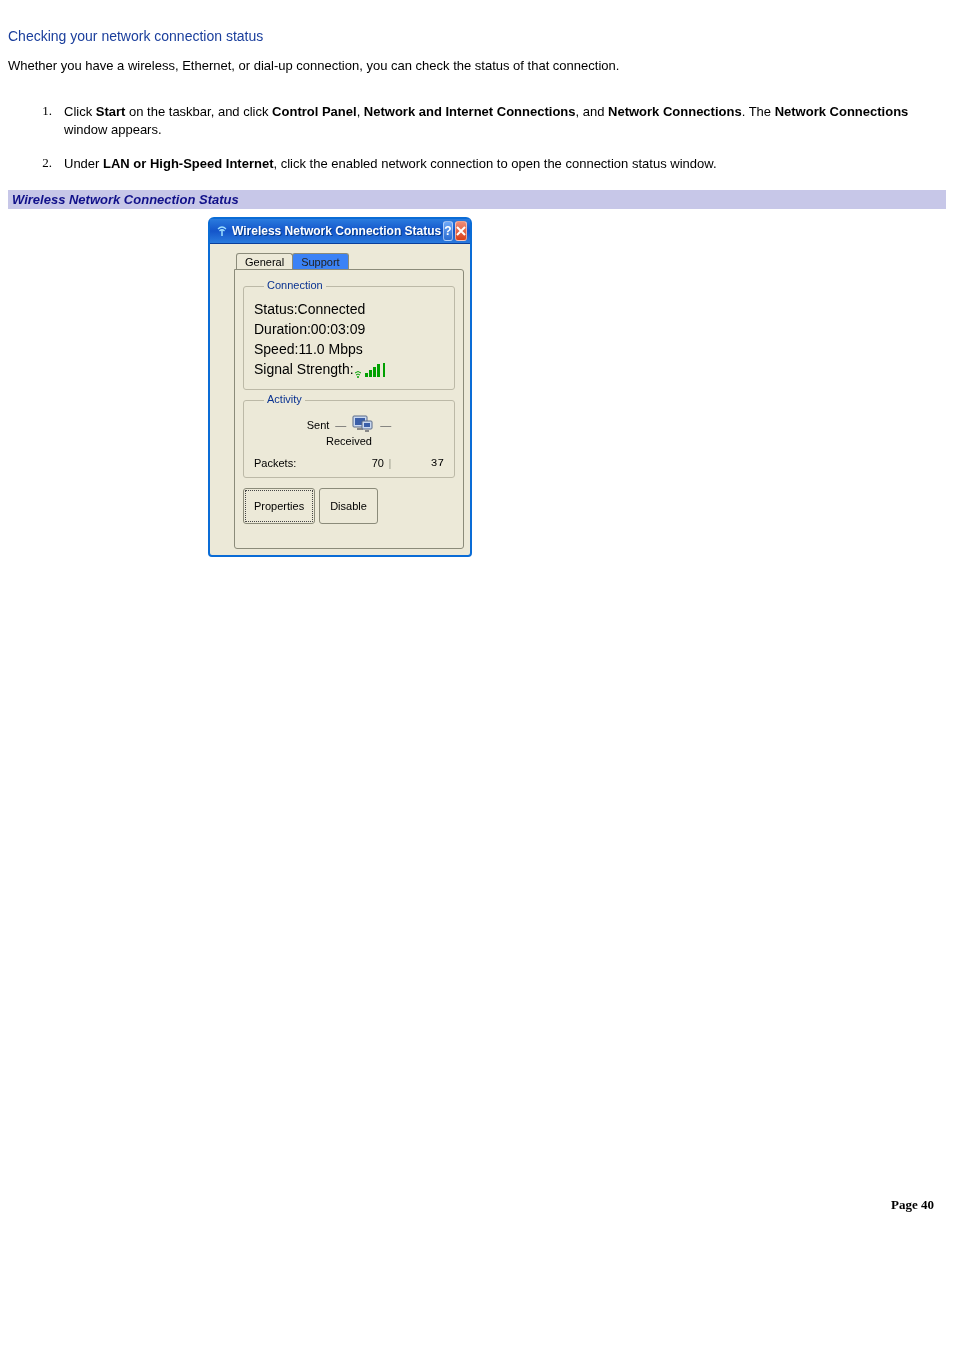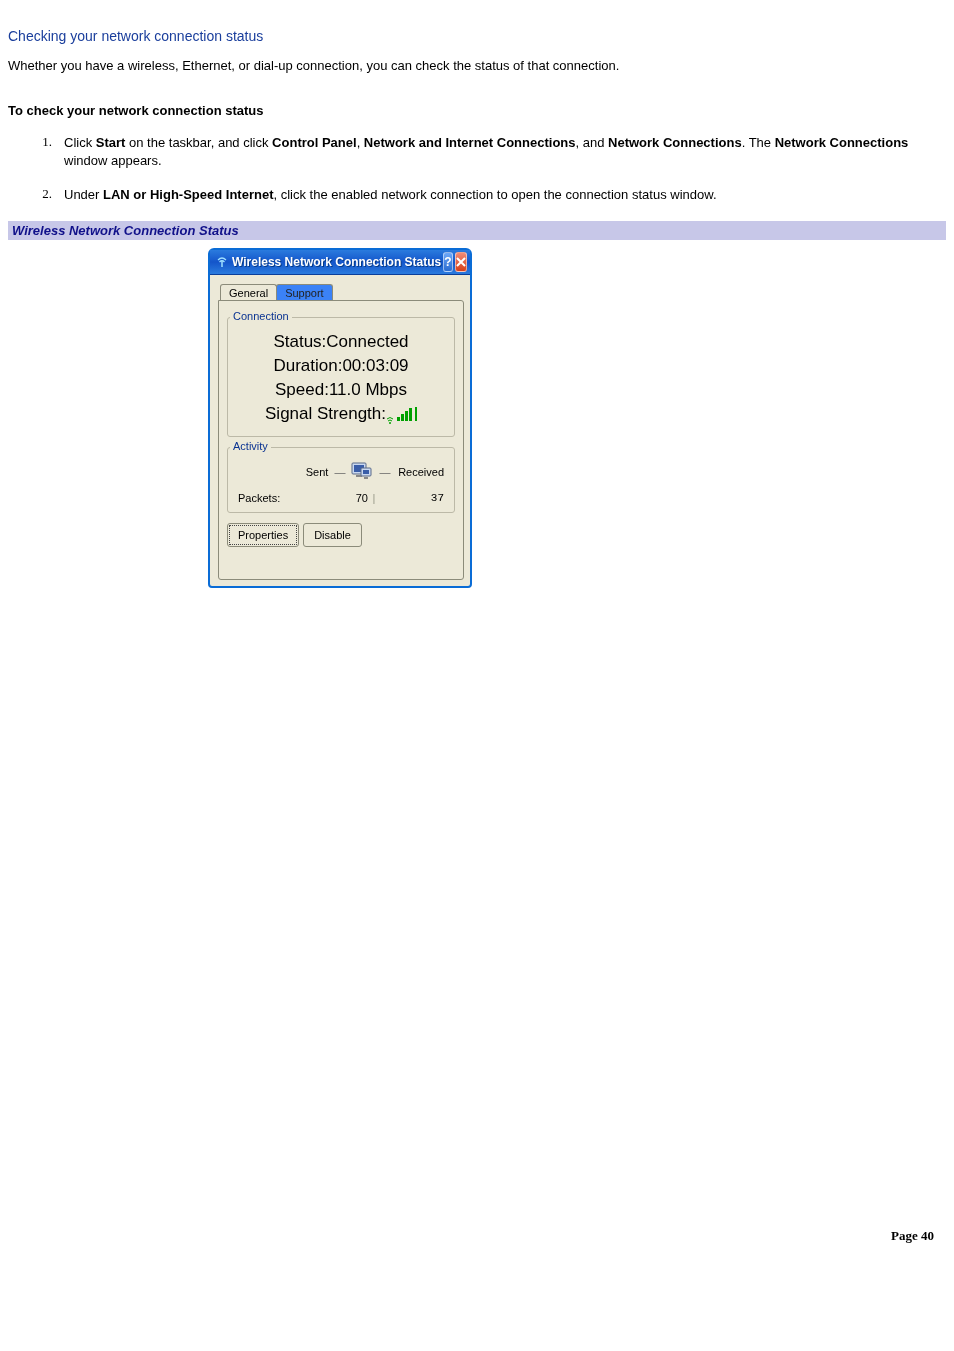--- a/index.html
+++ b/index.html
@@ -114,21 +114,21 @@
   .helpbtn {
     background: linear-gradient(to bottom, #6ea8f8 0%, #2a6cd0 100%);
     color: #fff;
   }
   .closebtn {
     background: linear-gradient(to bottom, #f08b77 0%, #d83f18 100%);
     color: #fff;
   }
 
   .client {
-    padding: 8px 6px 6px 8px;
+    padding: 8px 6px 6px 24px;
   }
   .tabs {
     display: flex;
     align-items: flex-end;
     margin-left: 2px;
   }
   .tab {
     border: 1px solid #8b8b7a;
     border-bottom: none;
     border-radius: 3px 3px 0 0;
@@ -155,41 +155,42 @@
   .groupbox {
     border: 1px solid #bcb9a7;
     border-radius: 3px;
     padding: 10px 10px 8px 10px;
     margin: 6px 0 10px 0;
     position: relative;
   }
   .groupbox .legend {
     position: absolute;
     top: -8px;
-    left: 2px;
+    left: 20px;
     background: #ece9d8;
     padding: 0 3px;
     color: #0a3391;
     font-size: 11px;
   }
   .row {
     display: flex;
-    justify-content: center;
+    justify-content: flex-start;
     align-items: center;
     margin: 4px 0;
-    font-size: 17px;
+    font-size: 14px;
   }
   .row .label { }
   .row .val { text-align: right; }
 
   .activity-row {
     display: flex;
     justify-content: space-between;
     align-items: center;
     margin-top: 4px;
+    flex-direction: column;
   }
   .activity-mid {
     display: flex;
     align-items: center;
     gap: 6px;
   }
   .activity-mid .dash { color: #666; }
   .monitor-icon svg { display: block; }
 
   .pktrow {
@@ -207,21 +208,21 @@
     gap: 4px;
     margin-top: 6px;
   }
   .xp-btn {
     border: 1px solid #8b8b7a;
     border-radius: 3px;
     background: #ece9d8;
     padding: 2px 10px;
     font-size: 11px;
     font-family: inherit;
-    height: 24px;
+    height: 36px;
     line-height: 14px;
   }
   .xp-btn.dashed {
     outline: 1px dotted #444;
     outline-offset: -3px;
   }
   .close-row {
     display: flex;
     justify-content: flex-end;
     padding: 8px 4px 4px 4px;
@@ -265,21 +266,20 @@
 </style>
 </head>
 <body>
 
 <div class="page">
 
   <div class="h-main">Checking your network connection status</div>
 
   <div class="intro">Whether you have a wireless, Ethernet, or dial-up connection, you can check the status of that connection.</div>
 
-  <div class="subhead">To check your network connection status</div>
 
   <ol class="steps">
     <li>
       <div class="num">1.</div>
       <div class="txt">
         <span>Click </span><b>Start</b><span> on the taskbar, and click </span><b>Control Panel</b><span>, </span><b>Network and Internet Connections</b><span>, and </span><b>Network Connections</b><span>. The </span><b>Network Connections</b><span> window appears.</span>
       </div>
     </li>
     <li>
       <div class="num">2.</div>

